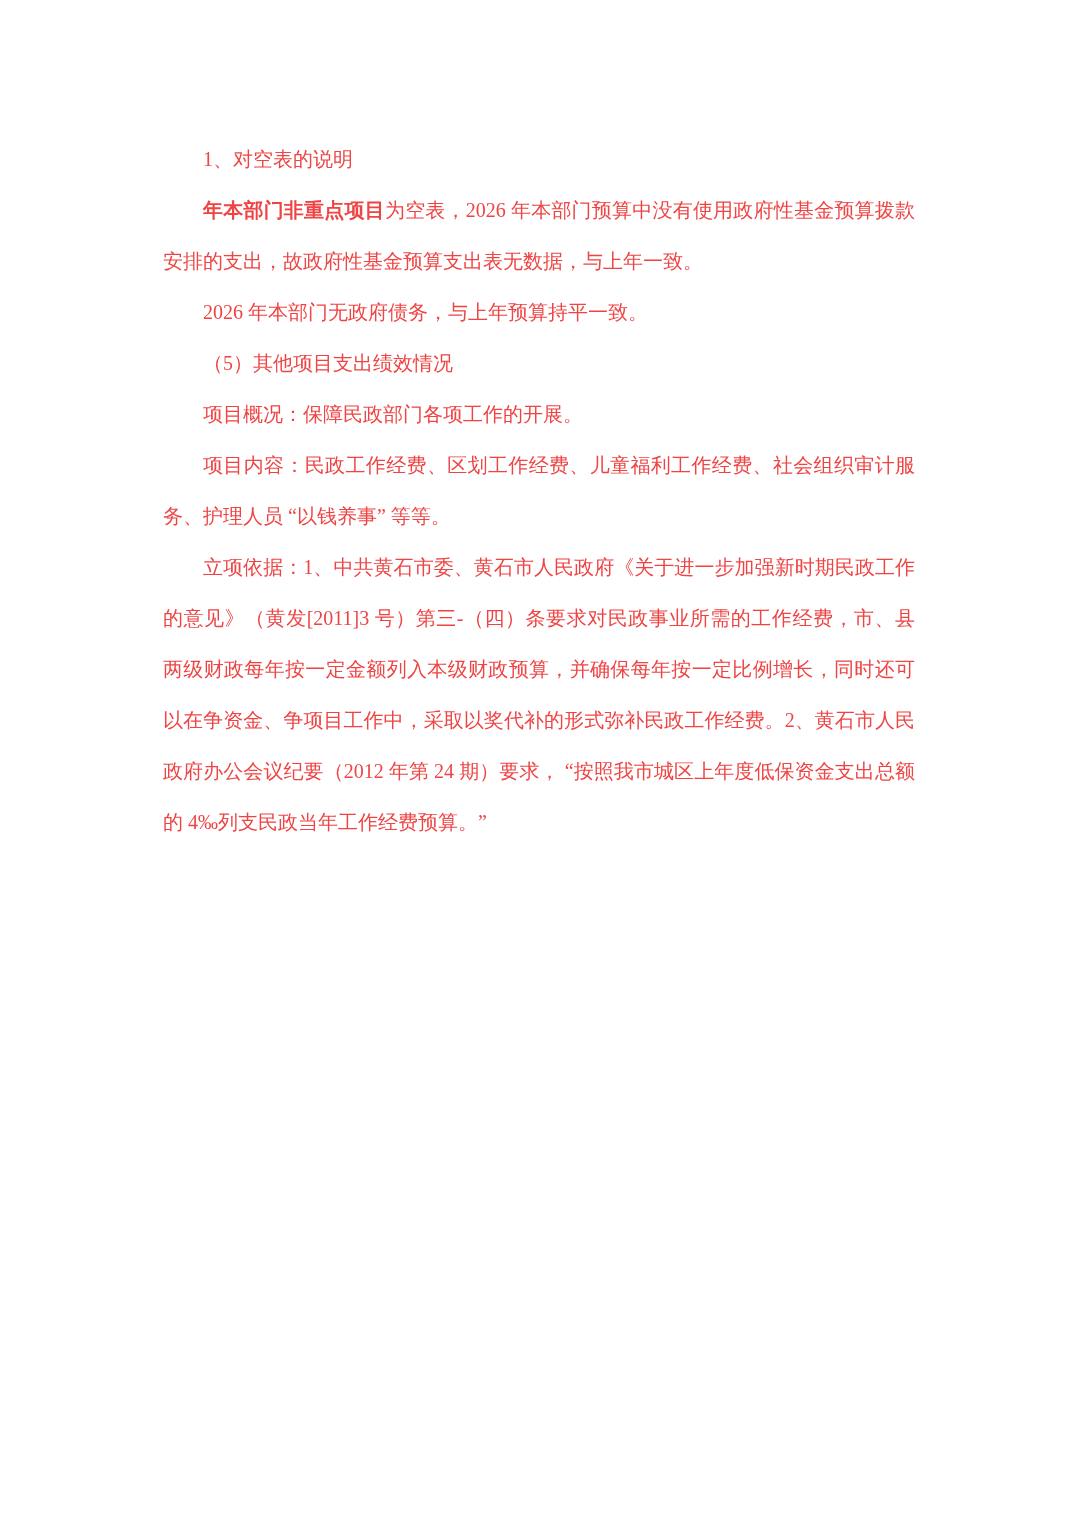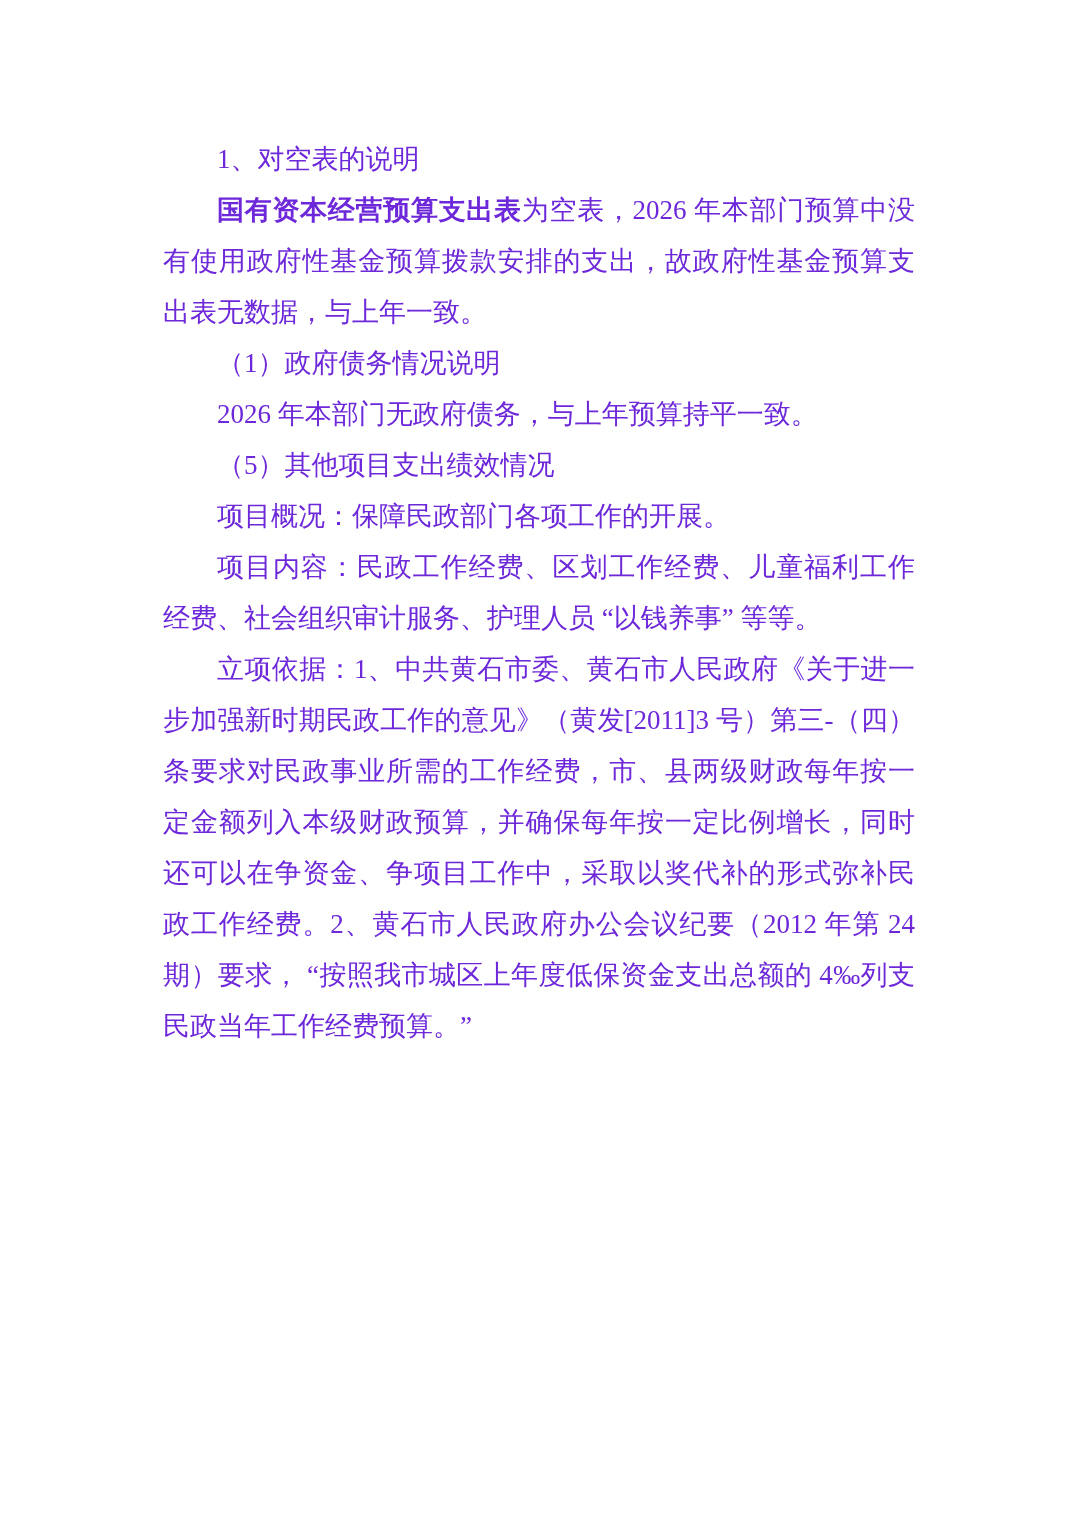--- a/index.html
+++ b/index.html
@@ -17,45 +17,44 @@
   .content {
     position: absolute;
     left: 163px;
     top: 134px;
     width: 752px;
   }
   p.doc-line {
     margin: 0;
     padding: 0;
     font-family: "Liberation Serif", "DejaVu Serif", serif;
-    font-size: 27px;
+    font-size: 20px;
     line-height: 51px;
-    color: #6d28d9;
+    color: #ef4444;
     text-align: justify;
     text-justify: inter-character;
     text-indent: 2em;
     word-break: break-all;
   }
   p.doc-line .bold-lead {
     font-weight: bold;
   }
 </style>
 </head>
 <body>
 
 <div class="page">
   <div class="content">
 
     <p class="doc-line">1、对空表的说明</p>
 
-    <p class="doc-line"><span class="bold-lead">国有资本经营预算支出表</span><span>为空表，2026 年本部门预算中没有使用政府性基金预算拨款安排的支出，故政府性基金预算支出表无数据，与上年一致。</span></p>
+    <p class="doc-line"><span class="bold-lead">年本部门非重点项目</span><span>为空表，2026 年本部门预算中没有使用政府性基金预算拨款安排的支出，故政府性基金预算支出表无数据，与上年一致。</span></p>
 
 
 
-    <p class="doc-line">（1）政府债务情况说明</p>
 
     <p class="doc-line">2026 年本部门无政府债务，与上年预算持平一致。</p>
 
     <p class="doc-line">（5）其他项目支出绩效情况</p>
 
 
     <p class="doc-line">项目概况：保障民政部门各项工作的开展。</p>
 
     <p class="doc-line">项目内容：民政工作经费、区划工作经费、儿童福利工作经费、社会组织审计服务、护理人员 “以钱养事” 等等。</p>
 

